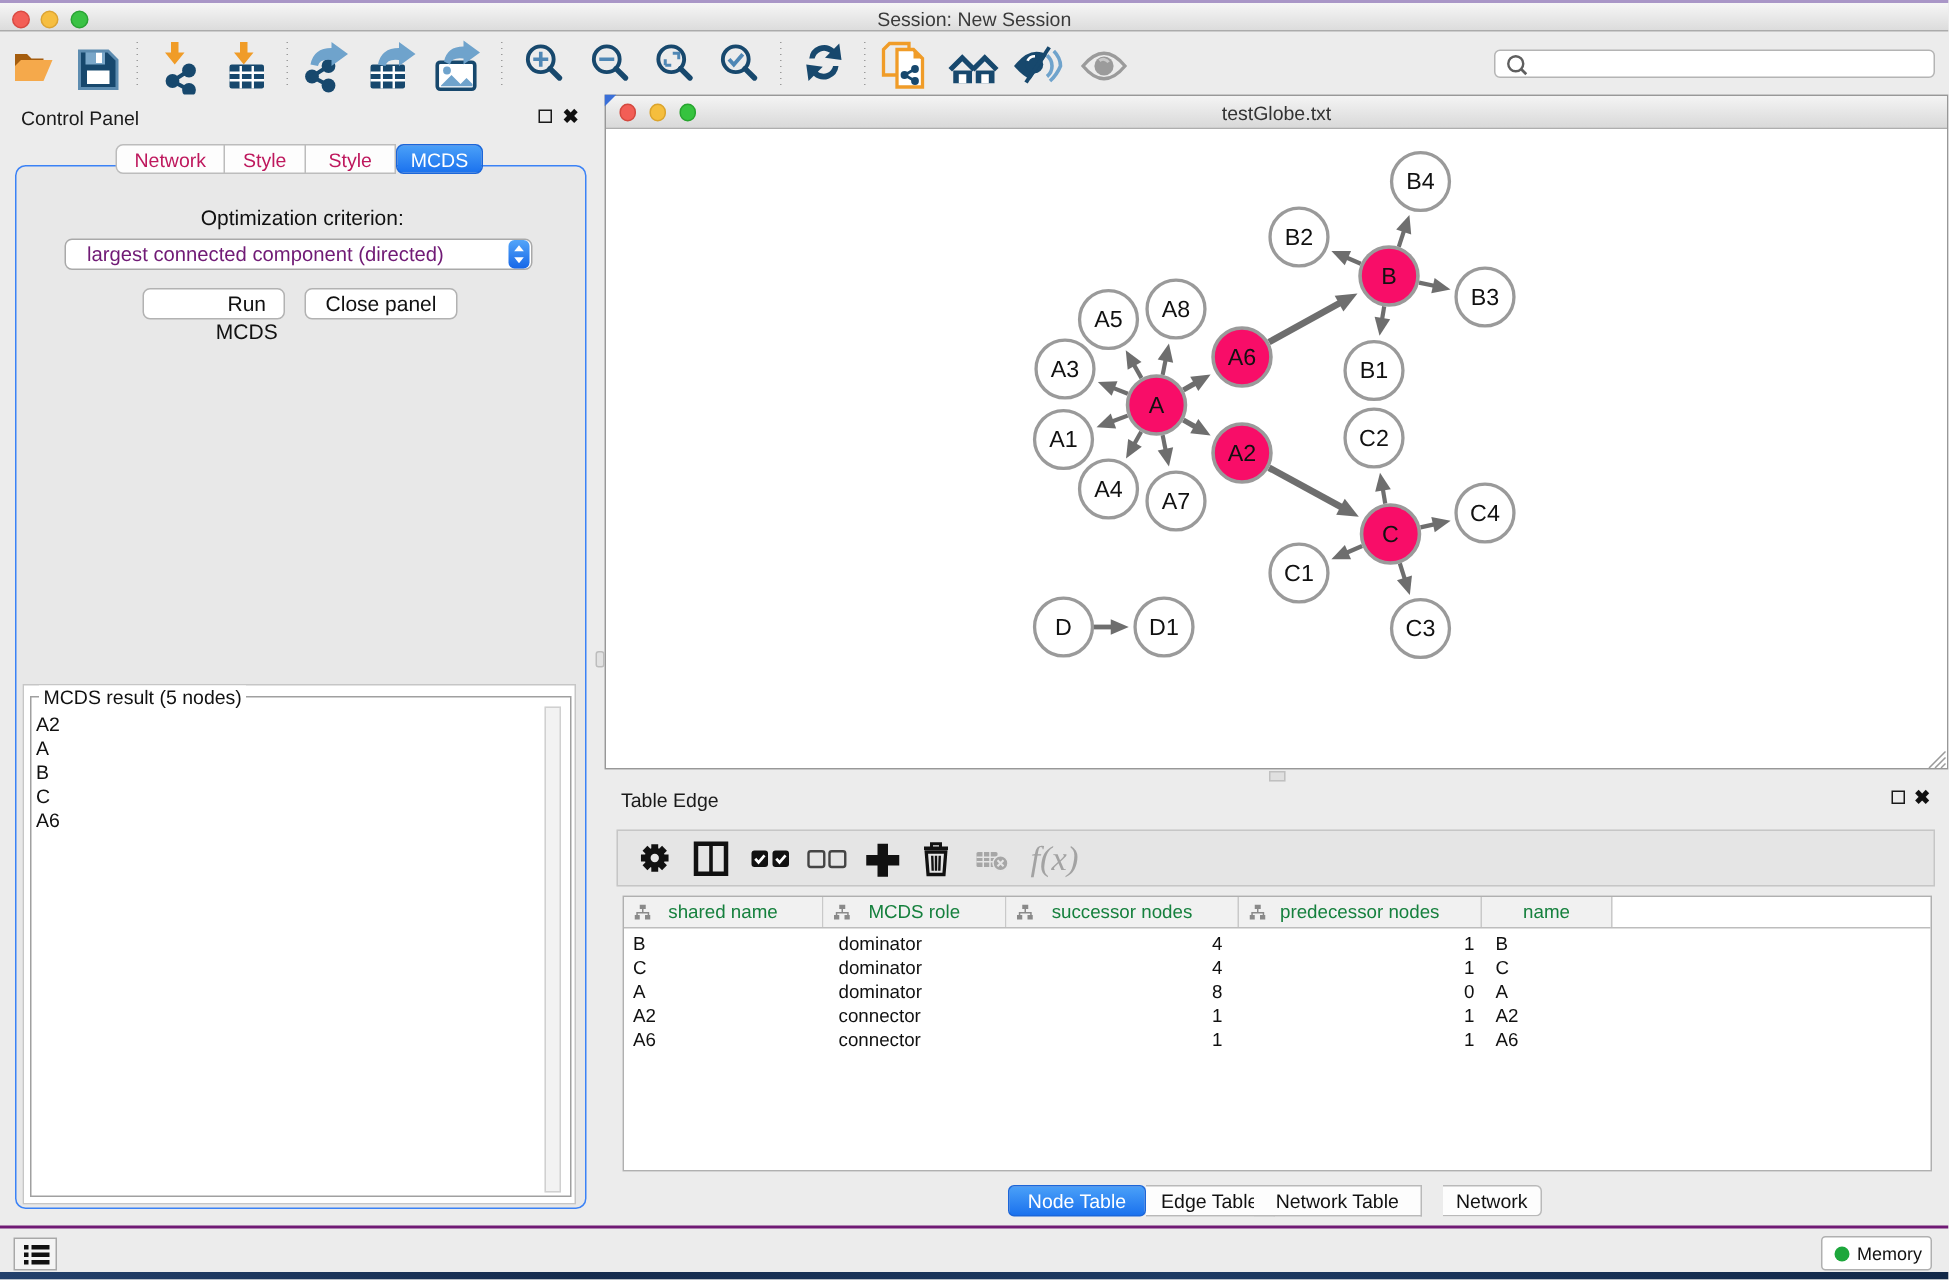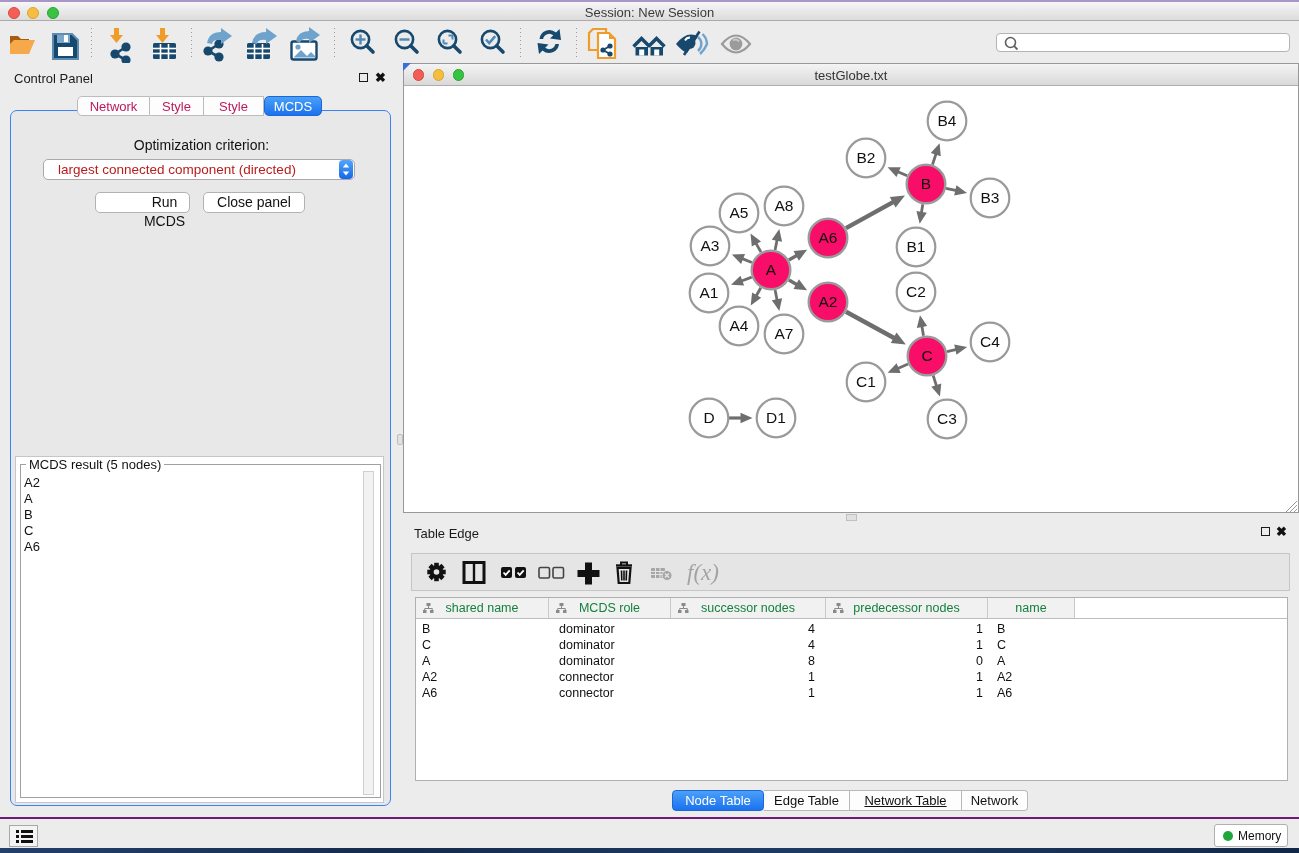--- a/index.html
+++ b/index.html
@@ -29,21 +29,21 @@
 .winbtn-x { font-size:13px; font-weight:bold; color:#111; line-height:12px; }
 #cp-tabs { left:77px; top:96px; height:20px; z-index:5; }
 .tab { position:absolute; top:0; height:20px; background:#fdfdfd; border:1px solid #bcbcbc;
   font-size:13px; color:#be185d; text-align:center; line-height:19px; }
 .tab.sel { background:linear-gradient(#4aa0f8,#1b72ee); color:#fff; border:1px solid #1b66d9;
   border-radius:5px; }
 #cp-panel { left:10px; top:110px; width:381px; height:696px; background:#e8e8e8;
   border:1px solid #3b82f6; border-radius:7px; }
 #opt-label { left:0; width:381px; top:26px; text-align:center; font-size:14px; color:#111; }
 #combo { left:32px; top:48px; width:312px; height:21px; background:#fff;
-  border:1px solid #a9a9a9; border-radius:5px; font-size:13.5px; color:#b91c1c; }
+  border:1px solid #a9a9a9; border-radius:5px; font-size:13.5px; color:#701a75; }
 #combo .ctext { position:absolute; left:14px; top:2px; }
 #combo .spin { position:absolute; right:1px; top:0px; width:14px; height:19px;
   background:linear-gradient(#53a5f9,#1667e8); border-radius:4px; }
 .btn { position:absolute; height:21px; background:#fff; border:1px solid #b2b2b2;
   border-radius:5px; font-size:14px; color:#111; text-align:center; line-height:19px; }
 #results { left:4px; top:345px; width:369px; height:347px; background:#fff;
   border:1px solid #c6c6c6; }
 #fieldset { position:absolute; left:4px; top:7px; width:361px; height:334px;
   border:1px solid #a0a0a0; }
 #fs-legend { position:absolute; left:5px; top:-8px; background:#fff; padding:0 3px;
@@ -456,21 +456,21 @@
 <div class="td" style="left:581px;top:71px;">A2</div>
 <div class="td" style="left:6px;top:87px;">A6</div>
 <div class="td" style="left:143px;top:87px;">connector</div>
 <div class="td" style="left:299px;width:100px;top:87px;text-align:right;">1</div>
 <div class="td" style="left:467px;width:100px;top:87px;text-align:right;">1</div>
 <div class="td" style="left:581px;top:87px;">A6</div>
 </div>
 <div class="abs" style="left:672px;top:790px;height:21px;">
   <div class="tabbtn sel" style="left:0;width:92px;">Node Table</div>
   <div class="tabbtn" style="left:92px;width:86px;border-left:none;">Edge Table</div>
-  <div class="tabbtn" style="left:178px;width:112px;border-left:none;text-decoration:underline;">Network Table</div>
+  <div class="tabbtn" style="left:164px;width:112px;border-left:none;">Network Table</div>
   <div class="tabbtn" style="left:290px;width:66px;border-left:none;border-radius:0 4px 4px 0;">Network</div>
 </div>
 
 <div class="abs" style="left:397px;top:434px;width:6px;height:11px;background:#e2e2e2;border:1px solid #bdbdbd;border-radius:2px;"></div>
 <div class="abs" style="left:846px;top:514px;width:11px;height:7px;background:#e0e0e0;border:1px solid #c0c0c0;"></div>
 <svg class="abs" style="left:1285px;top:500px;" width="13" height="13">
 <g stroke="#9a9a9a" stroke-width="1">
       <line x1="12" y1="1" x2="1" y2="12"></line>
       <line x1="12" y1="5" x2="5" y2="12"></line>
       <line x1="12" y1="9" x2="9" y2="12"></line>

